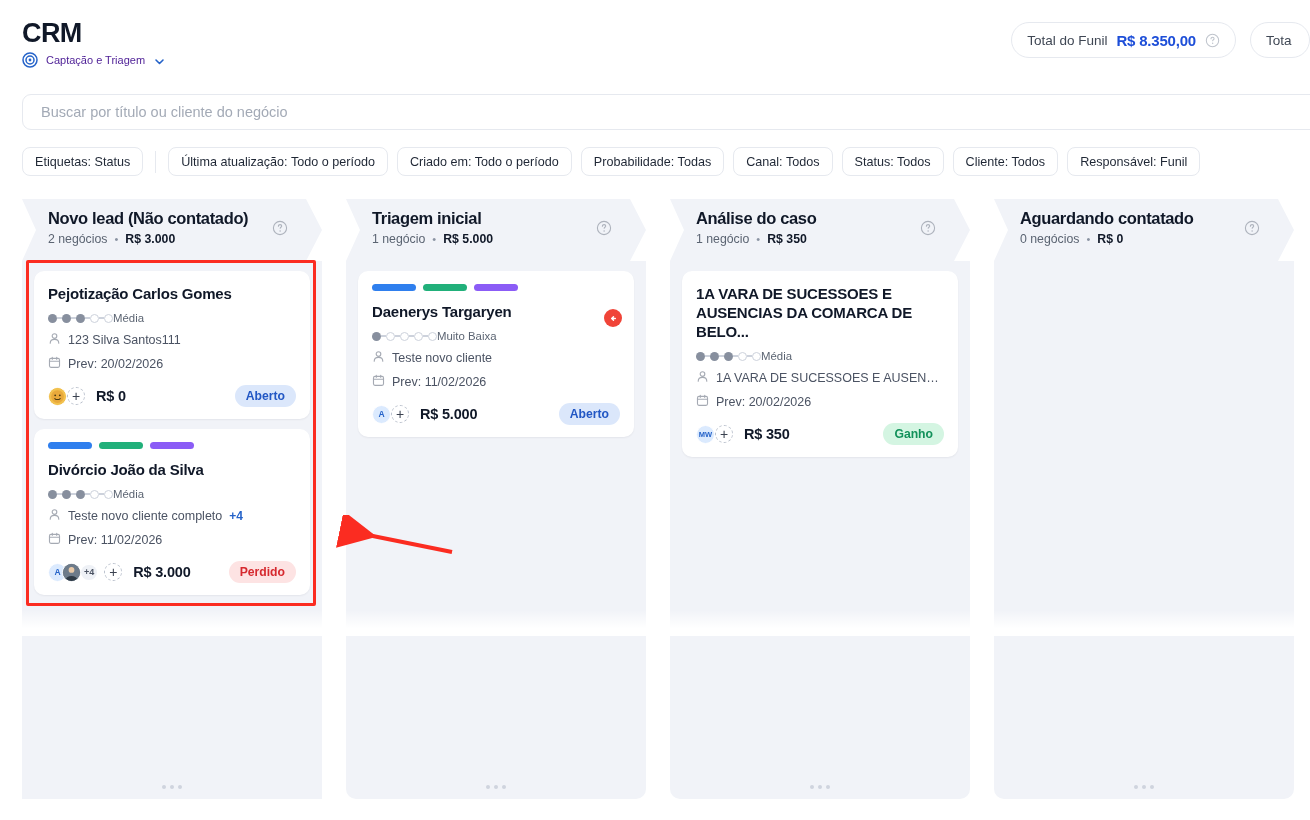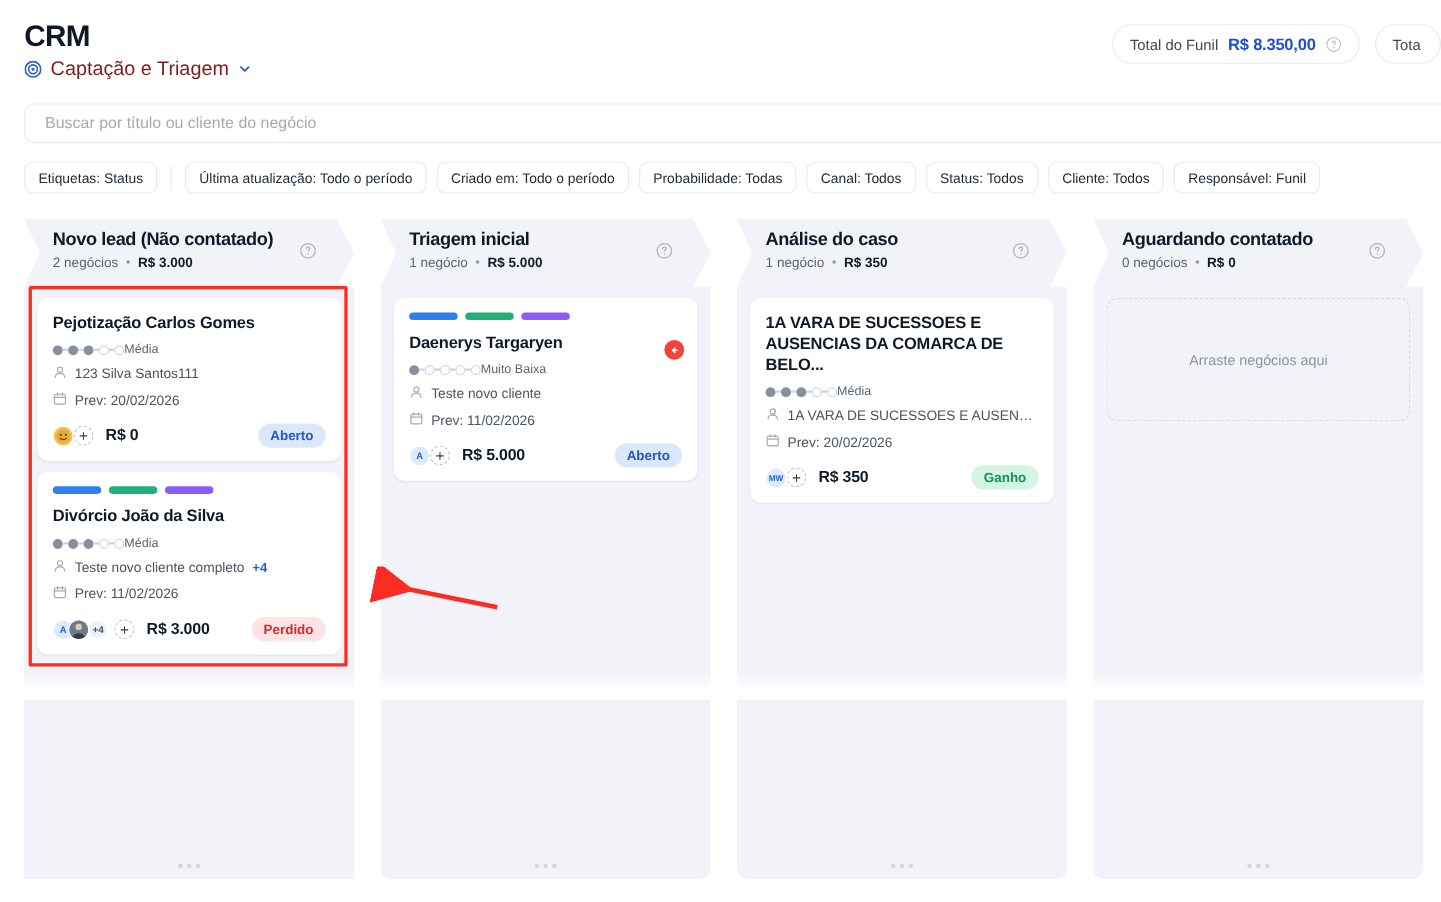--- a/index.html
+++ b/index.html
@@ -15,21 +15,21 @@
   
   .topbar { position:absolute; left:0; top:0; width:1310px; height:92px; background:#fff; }
   .brand-block { position:absolute; left:22px; top:18px; }
   .brand-title {
     font-size: 27px; font-weight: 700; color:#101828; letter-spacing:-0.6px; line-height:30px;
   }
   .funnel-select {
     display:flex; align-items:center; gap:8px; margin-top:4px; cursor:pointer;
   }
   .target-icon { width:16px; height:16px; flex:0 0 16px; }
-  .funnel-name { font-size:18px; color:#7f1d1d; font-weight:400;text-align:center; }
+  .funnel-name { font-size:11px; color:#4c1d95; font-weight:400;text-align:center; }
   .chev { width:13px; height:13px; }
 
   .totals { position:absolute; right:0px; top:22px; display:flex; gap:14px; align-items:center; }
   .total-pill {
     height:36px; border:1px solid #e6e9ef; border-radius:20px; background:#fff;
     display:flex; align-items:center; gap:9px; padding:0 15px; white-space:nowrap;
   }
   .total-pill .lbl { font-size:13.5px; color:#3f4754; }
   .total-pill .val { font-size:15px; color:#1d4ed8; font-weight:700; letter-spacing:-0.2px; }
   .q-icon { width:15px; height:15px; opacity:.55; }
@@ -476,21 +476,20 @@
             <span class="dot">•</span>
             <b>R$ 0</b>
           </div>
         </div>
         <span class="col-help"><svg viewBox="0 0 16 16" width="16" height="16">
             <circle cx="8" cy="8" r="6.6" fill="none" stroke="#6b7382" stroke-width="1.1"></circle>
             <path d="M6.4 6.2c0-1 .8-1.6 1.7-1.6.9 0 1.6.6 1.6 1.4 0 1.2-1.5 1.2-1.5 2.3" fill="none" stroke="#6b7382" stroke-width="1.1" stroke-linecap="round"></path>
             <circle cx="8.15" cy="11" r=".75" fill="#6b7382"></circle>
           </svg></span>
         <div class="col-body">
-          <div class="dropzone">Arraste negócios aqui</div>
           <span class="col-dots">
             <i></i>
             <i></i>
             <i></i>
           </span>
         </div>
       </div>
     </div>
 
   <div class="sel-outline"></div>

